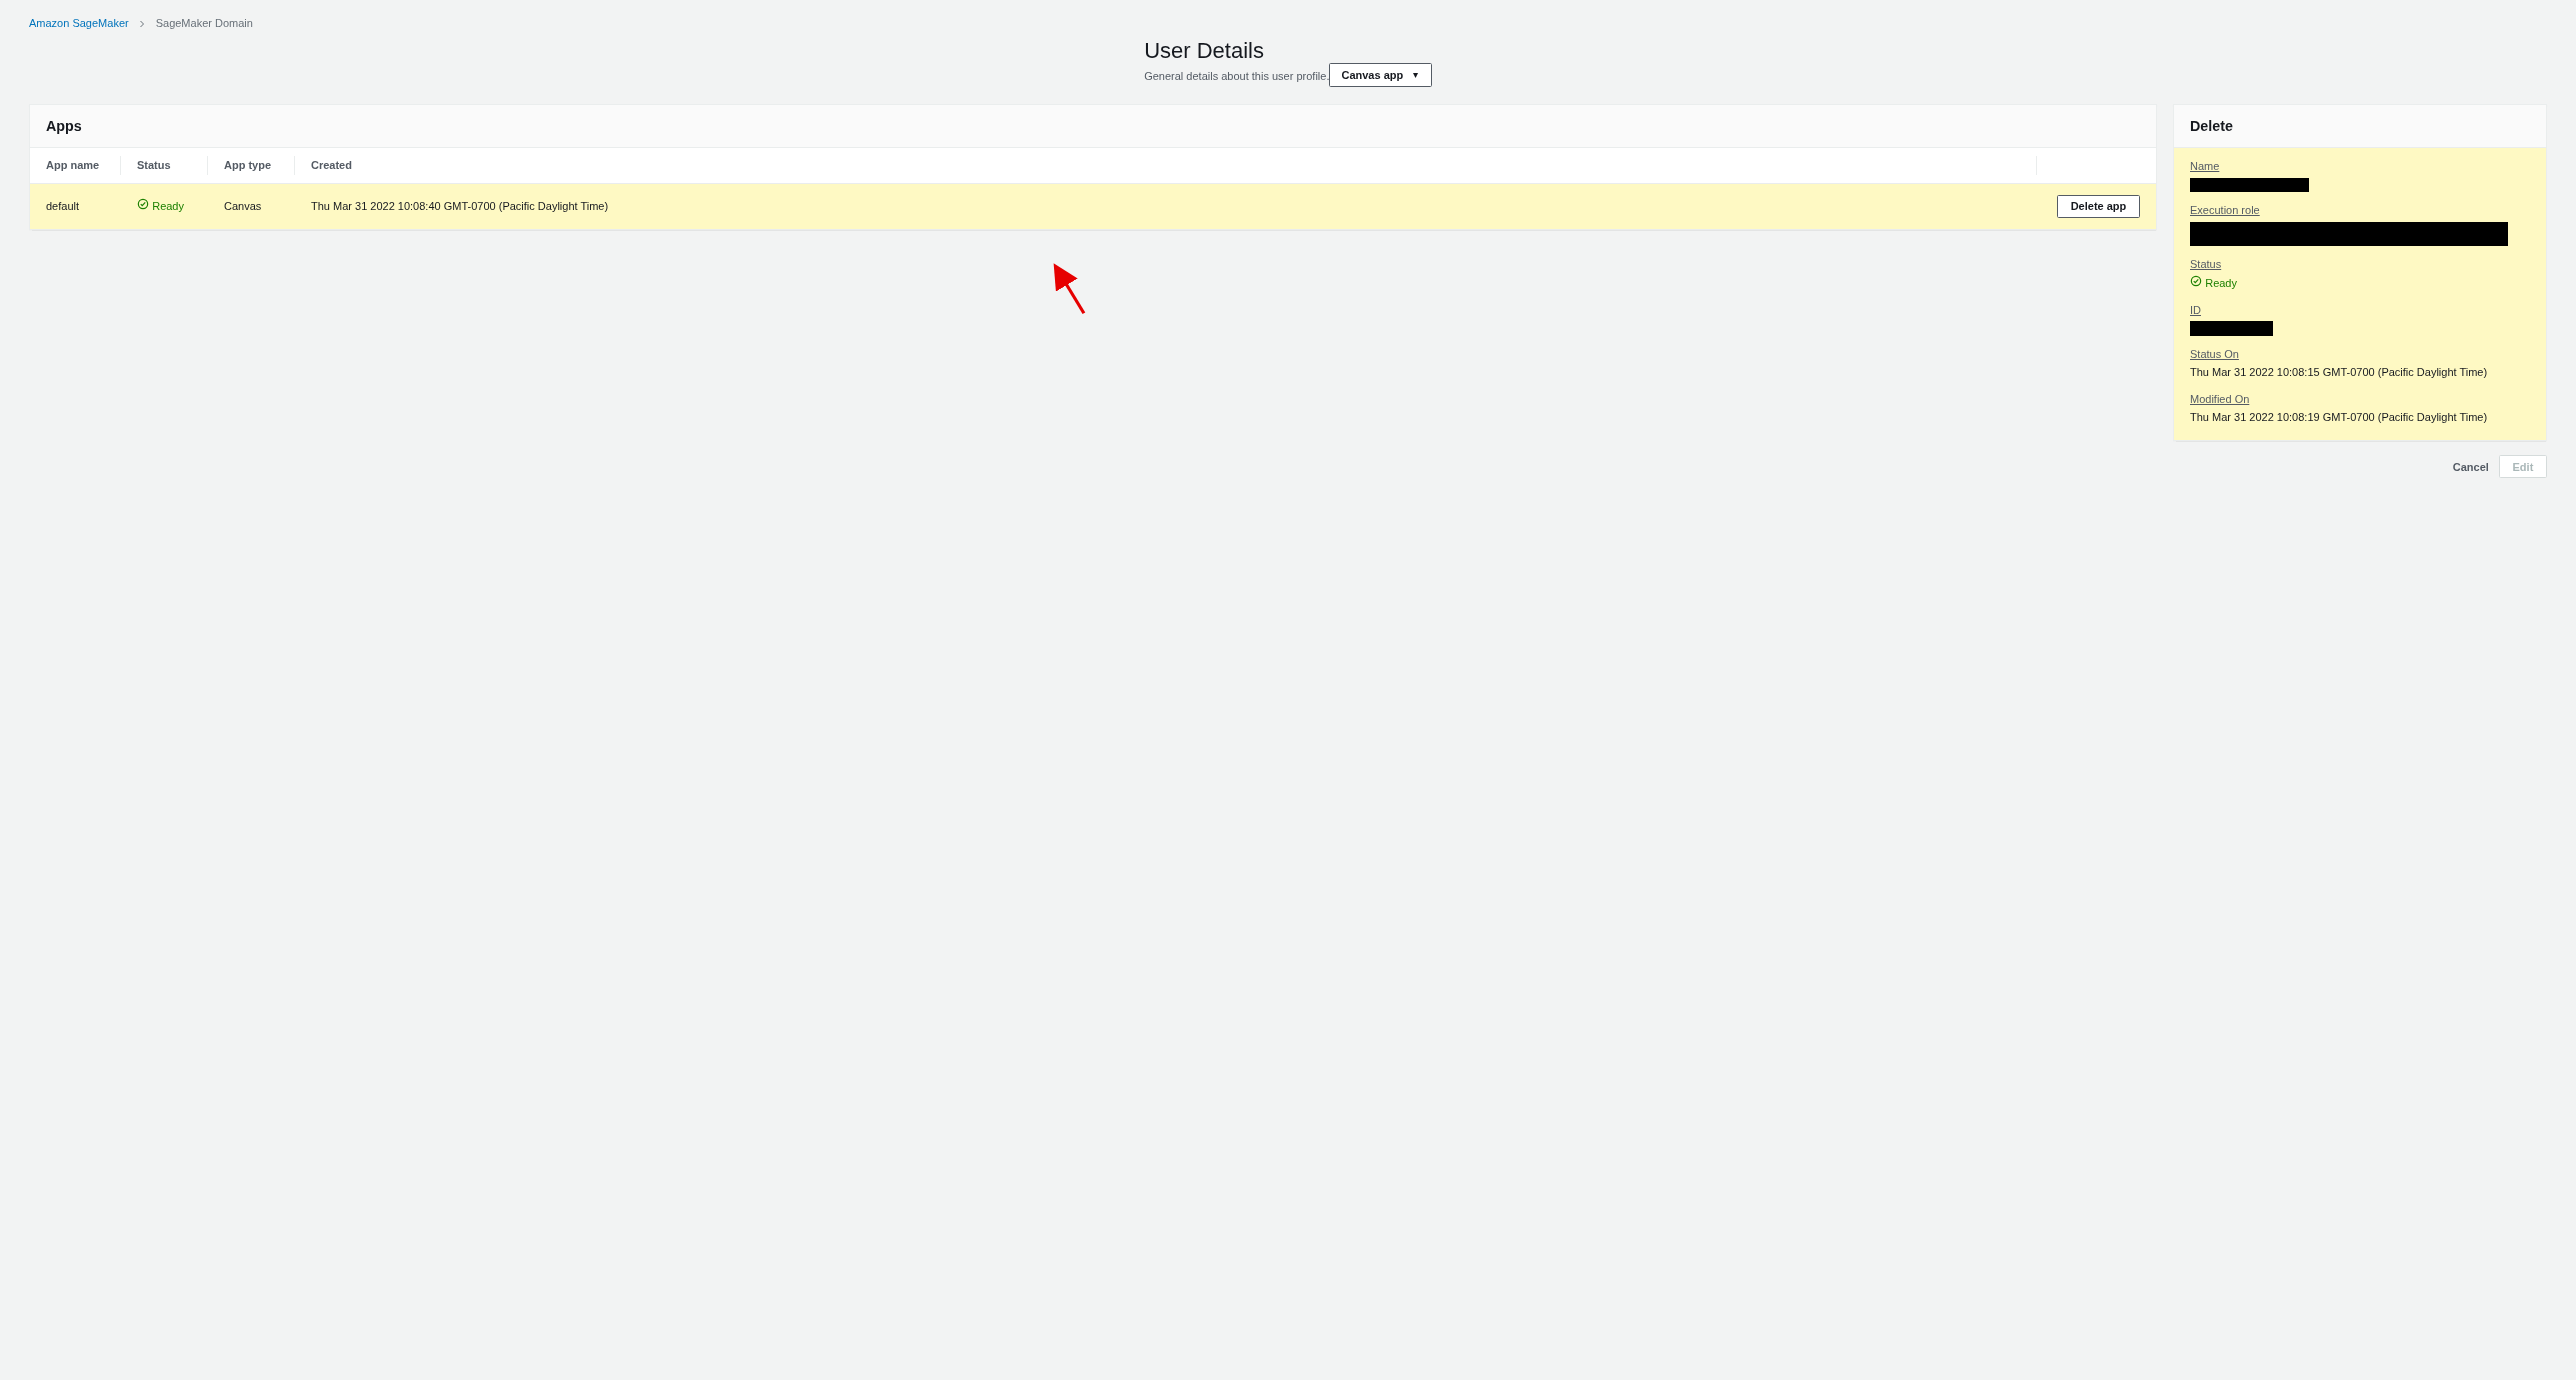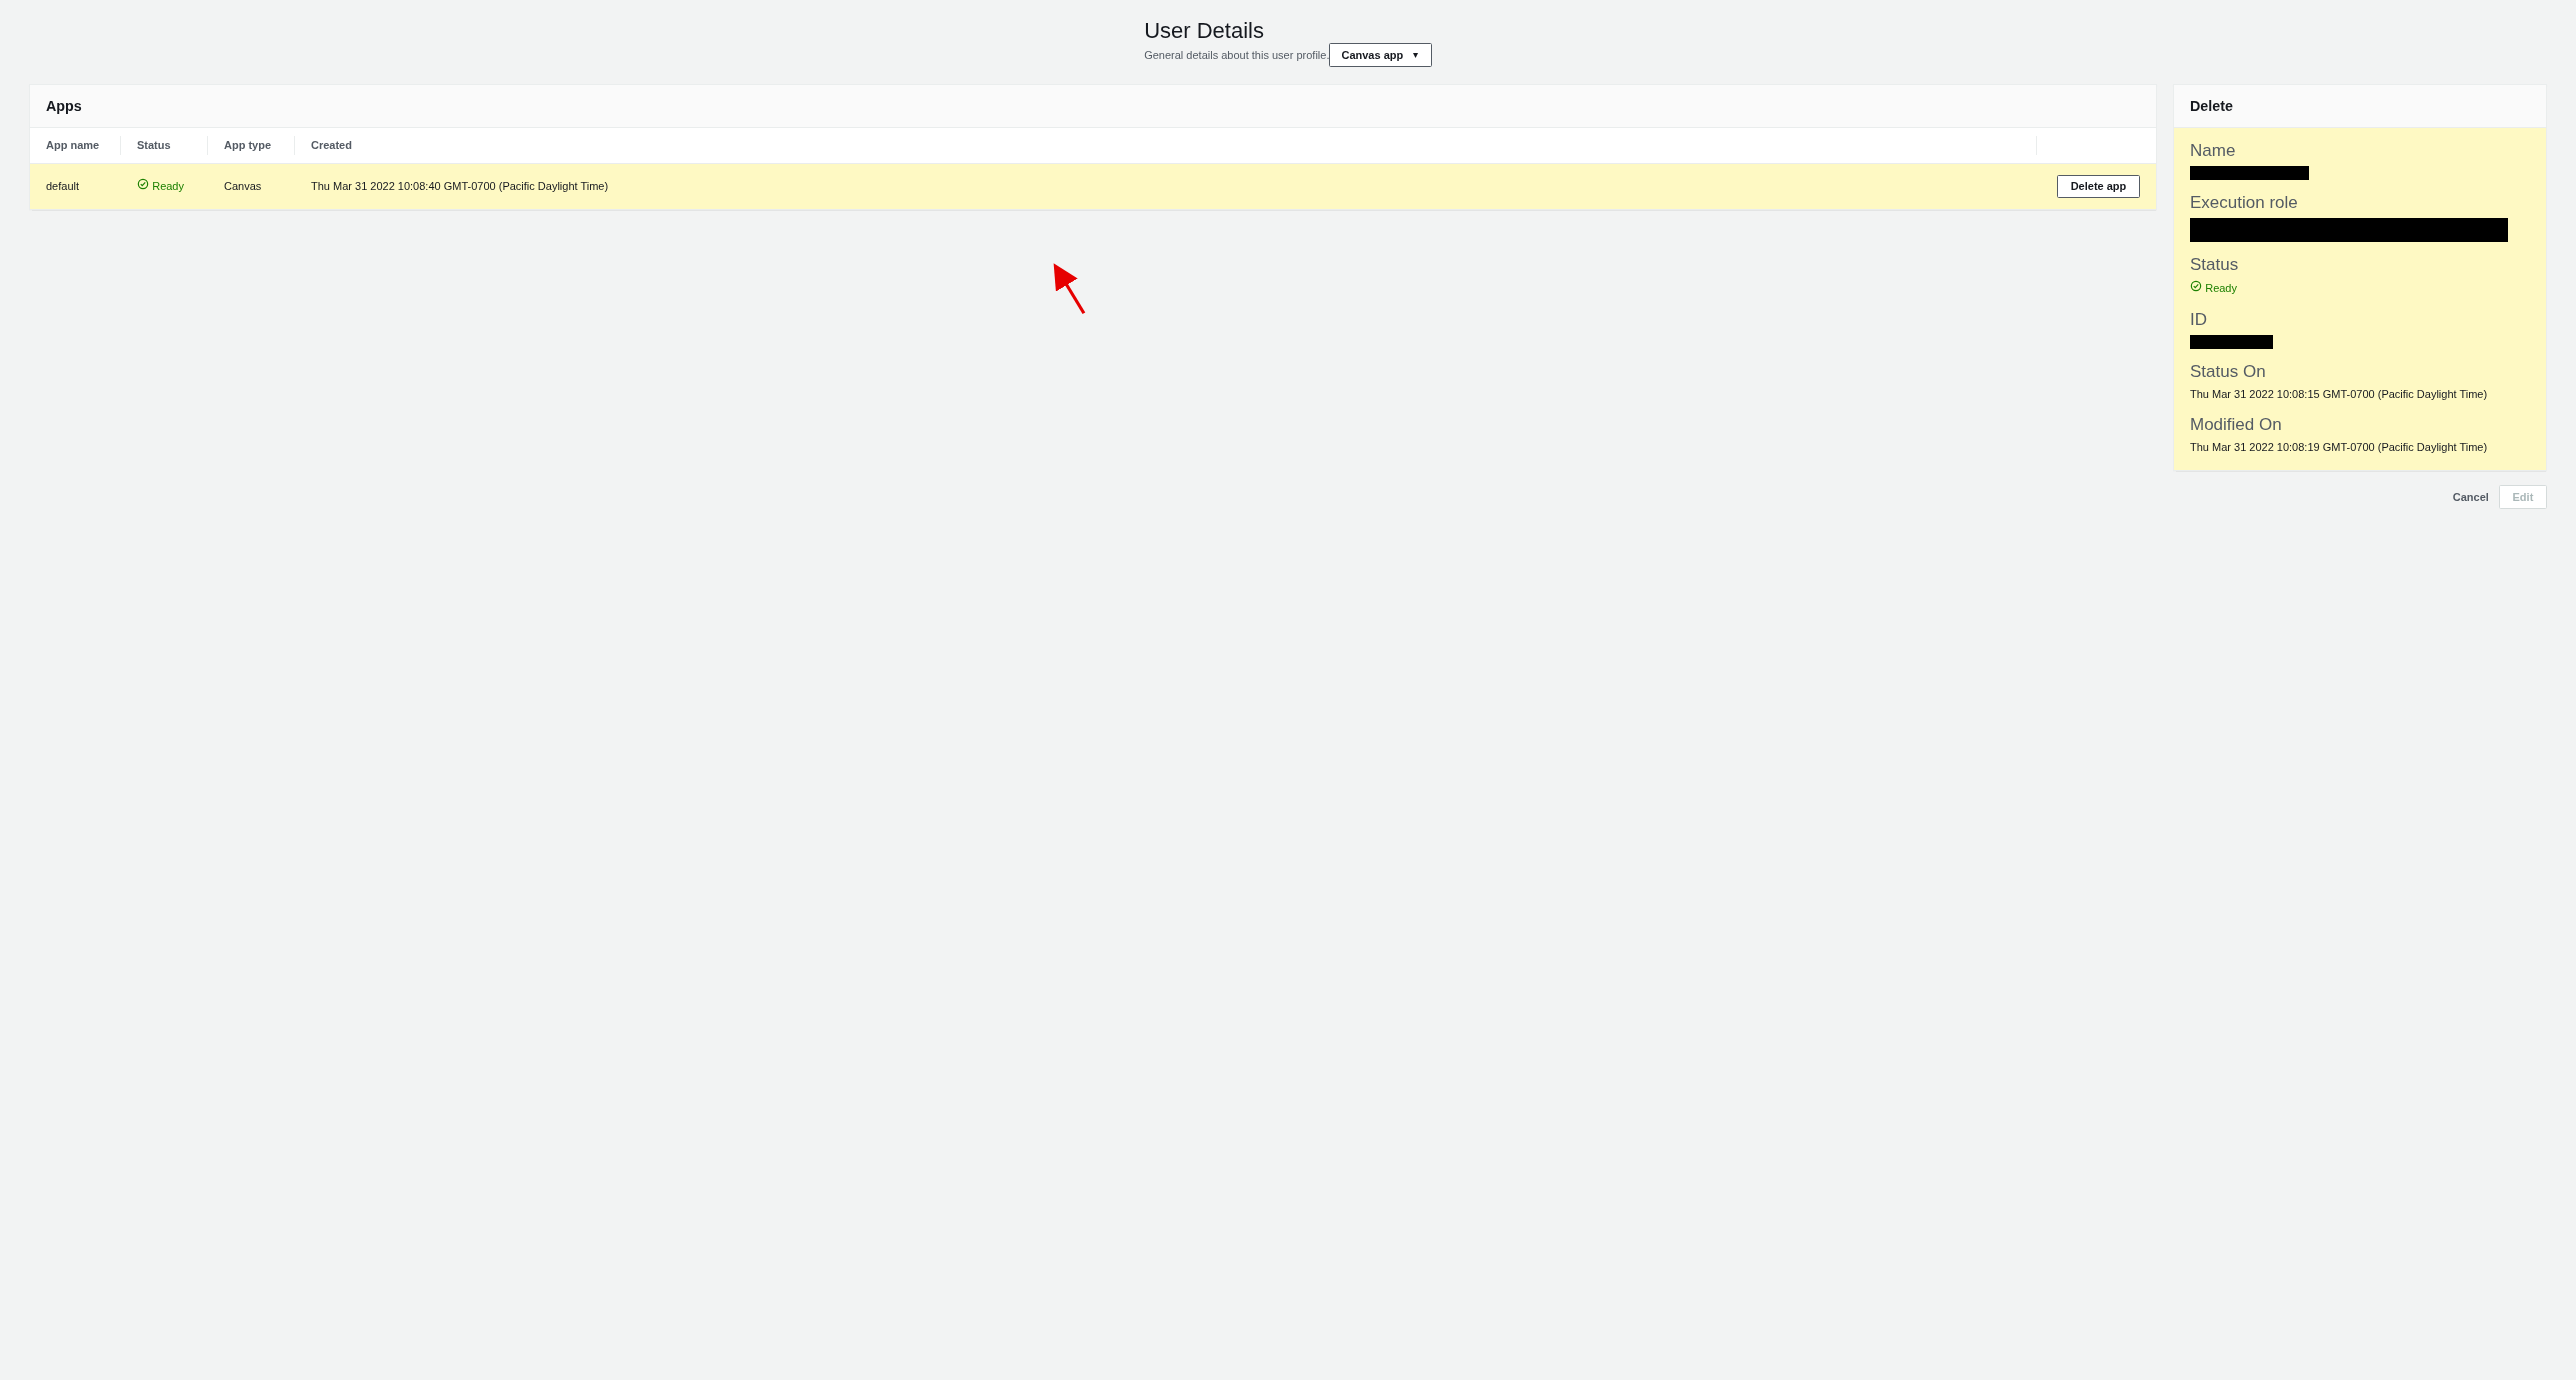--- a/index.html
+++ b/index.html
@@ -103,21 +103,21 @@
     font-weight: 700;
     color: #16191f;
     border-radius: 1.6px;
     cursor: pointer;
   }
   .td-action { text-align: right; padding-right: 16px; }
   
   .details-body { padding: 11px 16px 14.3px 16px; }
   .detail-item { margin-bottom: 11px; }
   .detail-item:last-child { margin-bottom: 0; }
-  .detail-label { font-size: 17px; color: #545b64; margin-bottom: 3.2px; }
+  .detail-label { font-size: 11px; color: #545b64; margin-bottom: 3.2px; text-decoration: underline; }
   .detail-value { font-size: 11px; color: #16191f; }
   .redacted-lg { background:#000; height:14.3px; width:119px; margin-top:3.2px; }
   .redacted-xl { background:#000; height:24px; width:100%; max-width:318px; margin-top:3.2px; }
   .redacted-sm { background:#000; height:14.3px; width:83px; margin-top:3.2px; }
   
   .footer-actions {
     display: flex;
     justify-content: flex-end;
     gap: 10px;
     margin-top: 14px;
@@ -141,20 +141,29 @@
   .arrow-annot {
     position: absolute;
     pointer-events: none;
   }
 </style>
 </head>
 <body>
 
 <div class="page" style="position:relative;">
 
+  <nav class="breadcrumb">
+    <a>Amazon SageMaker</a>
+    <span class="chev">
+      <svg width="8" height="8" viewBox="0 0 16 16" fill="none" stroke="#687078" stroke-width="2">
+          <path d="M5 2l6 6-6 6"></path>
+        </svg>
+    </span>
+    <span class="crumb-current">SageMaker Domain</span>
+  </nav>
 
   <div class="page-header">
     <div>
       <h1 class="page-title">User Details</h1>
       <p class="page-subtitle">General details about this user profile.</p>
     </div>
     <button class="launch-btn">
       <span>Canvas app</span>
       <span class="caret">▼</span>
     </button>

